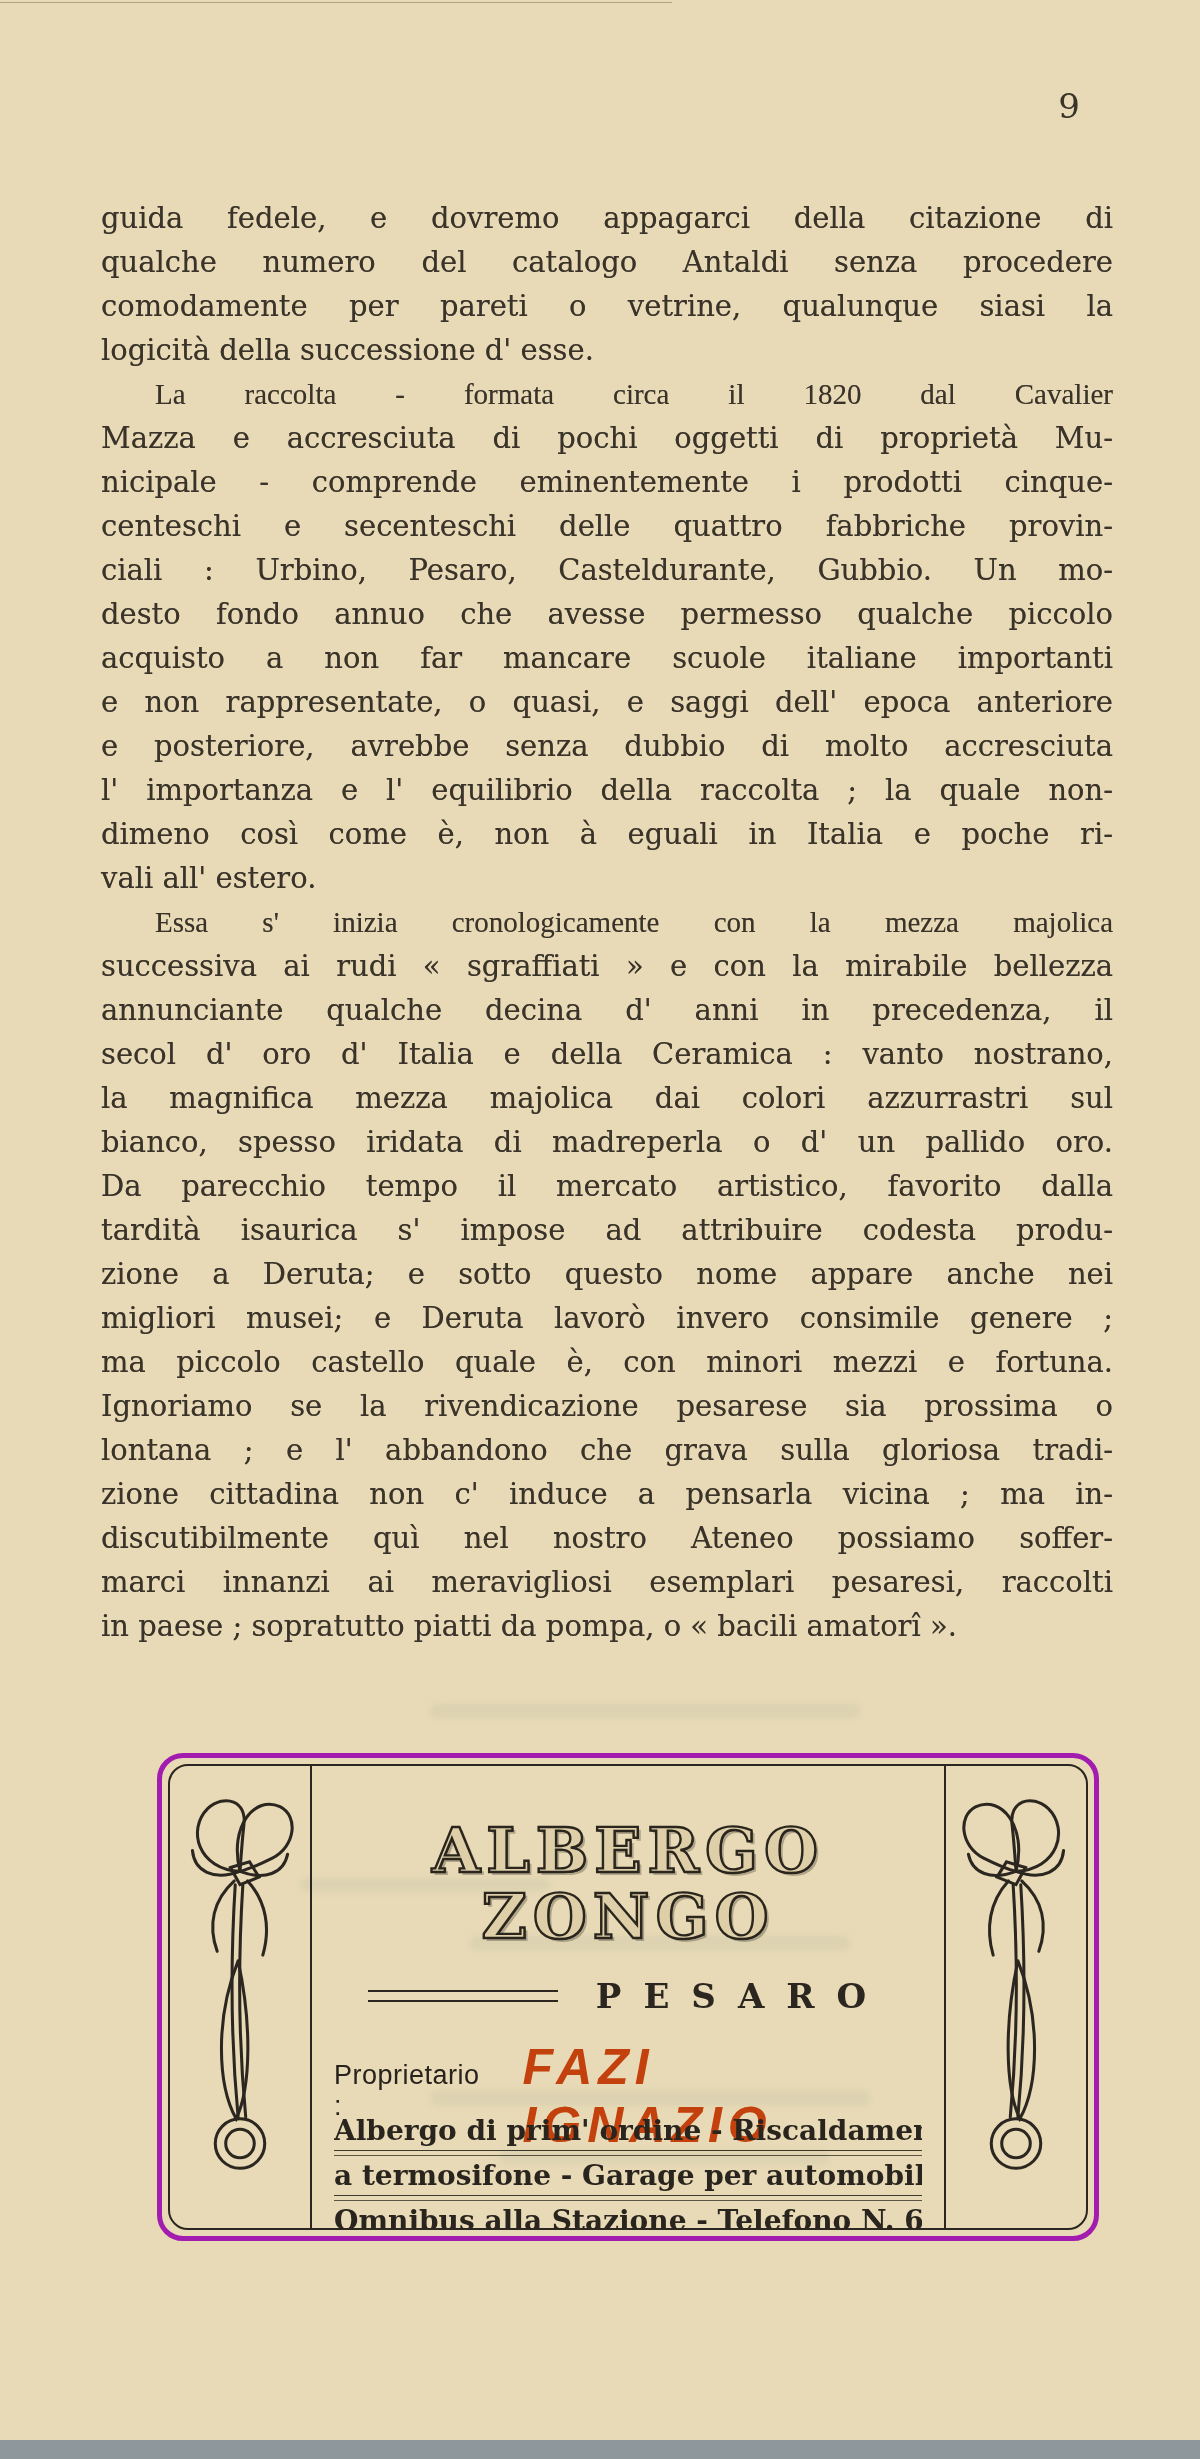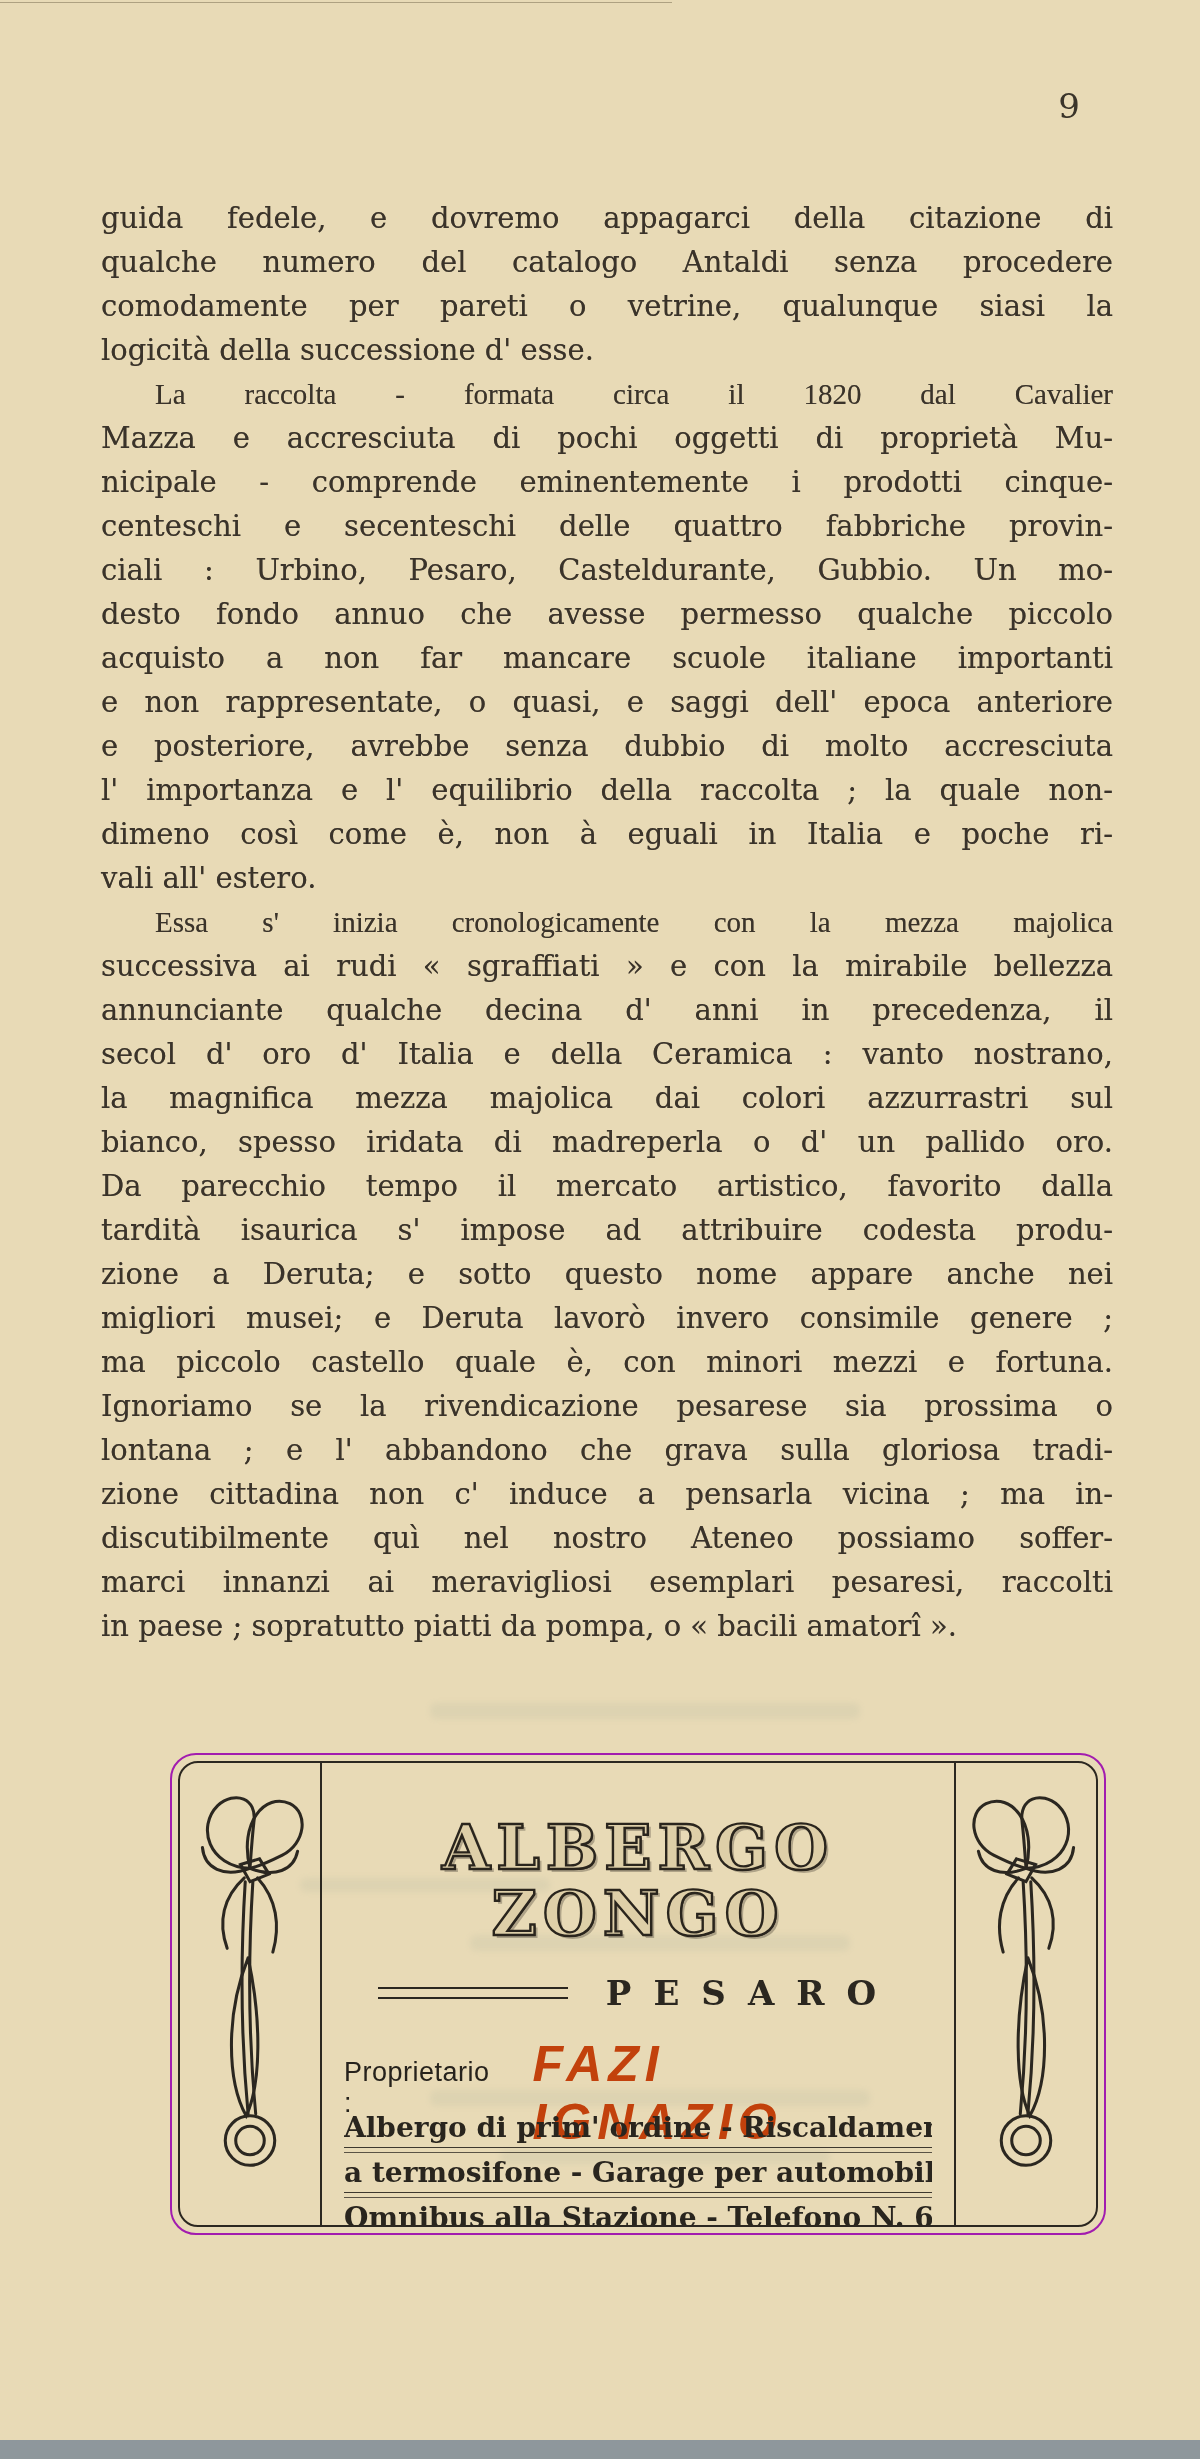--- a/index.html
+++ b/index.html
@@ -31,22 +31,22 @@
     text-align:justify;text-align-last:justify;
     text-shadow:0 0 0.6px rgba(58,51,42,0.55);}
   .line.last{text-align-last:left;}
   .para.indent .line:first-child{text-indent:54px;font-family:Liberation Serif, serif;}
 
   
   .ghost{position:absolute;background:#7c9488;opacity:0.10;filter:blur(3px);
     border-radius:6px;}
 
   
-  .ad{position:absolute;left:170px;top:1753px;width:932px;height:478px;
-    border:2px solid #a21caf;border-radius:26px;}
+  .ad{position:absolute;left:157px;top:1753px;width:932px;height:478px;
+    border:5px solid #a21caf;border-radius:26px;}
   .ad-inner{position:absolute;inset:6px;border:2px solid #2b2720;border-radius:20px;}
   .ad-col{position:absolute;top:8px;bottom:8px;width:140px;display:flex;
     align-items:center;justify-content:center;}
   .ad-col.left{left:8px;border-right:2px solid #2b2720;}
   .ad-col.right{right:8px;border-left:2px solid #2b2720;}
   .ad-col svg{display:block;}
   .ad-center{position:absolute;left:172px;right:172px;top:8px;bottom:8px;
     display:flex;flex-direction:column;align-items:stretch;overflow:hidden;}
 
   .ad-title{margin-top:52px;text-align:center;font-size:62px;line-height:66px;

